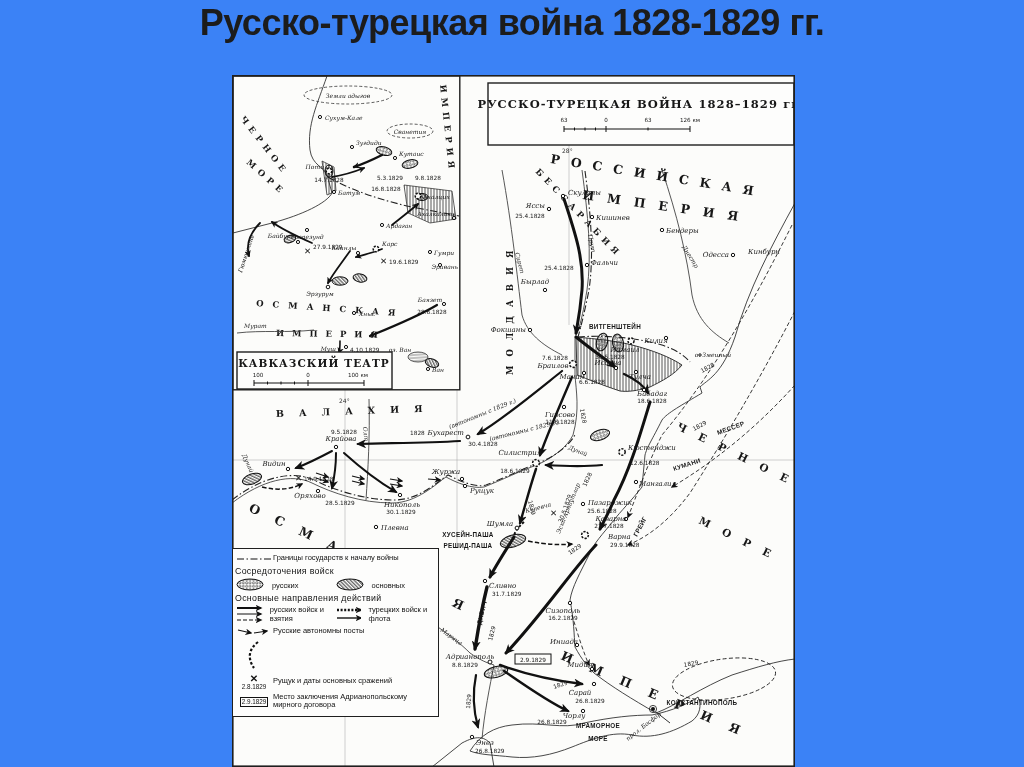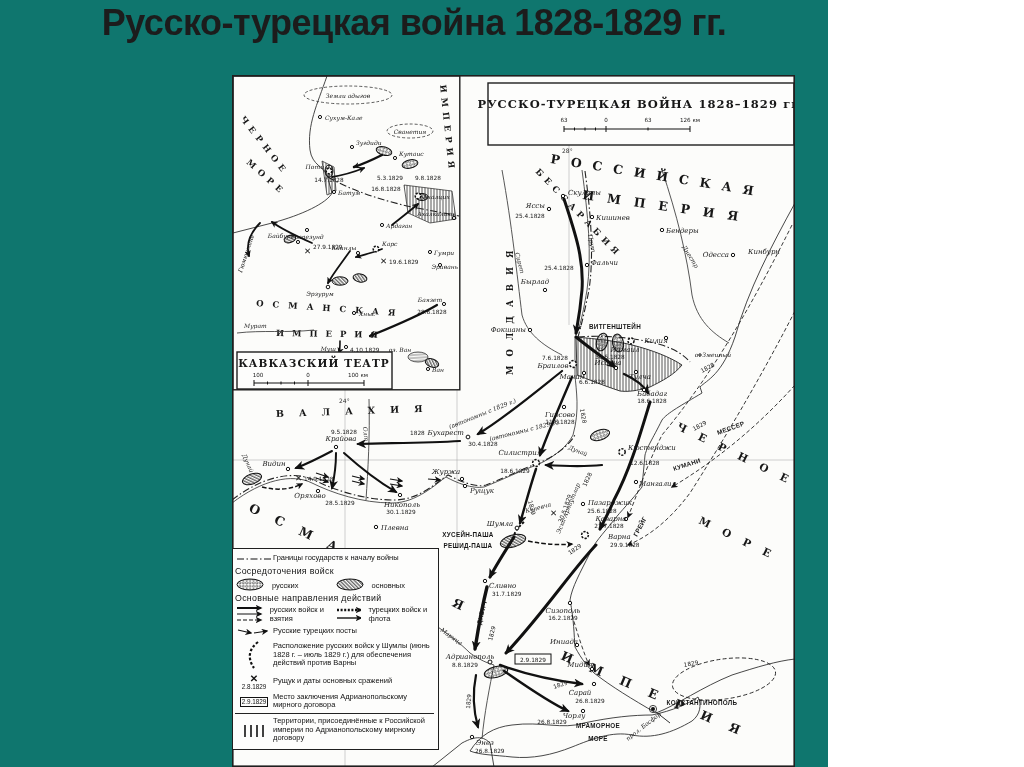--- a/index.html
+++ b/index.html
@@ -1,16 +1,16 @@
 <!DOCTYPE html>
 <html><head>
 <meta charset="utf-8">
 <style>
   html,body{margin:0;padding:0;background:#fff;}
-  .stage{position:relative;width:828px;height:767px;background:#0f766e;overflow:hidden;font-family:"Liberation Sans",sans-serif;}
+  .stage{position:relative;width:1024px;height:767px;background:#3b82f6;overflow:hidden;font-family:"Liberation Sans",sans-serif;}
   .slide-title{position:absolute;top:2px;left:0;width:100%;text-align:center;font-size:36px;font-weight:700;color:#1c1c1c;letter-spacing:-0.5px;font-family:"Liberation Sans",sans-serif;}
   .mapwrap{position:absolute;left:232px;top:75px;width:563px;height:692px;background:#fcfcfa;}
   svg{display:block}
   svg text{fill:#171717}
   .t{font:italic 7px "DejaVu Serif",serif}
   .t2{font:italic 6px "DejaVu Serif",serif}
   .d{font:5.8px "DejaVu Sans",sans-serif}
   .b{font:bold 6.3px "Liberation Sans",sans-serif;letter-spacing:.3px}
   .rg{font:bold 12.5px "DejaVu Serif",serif}
   .rg2{font:bold 8.5px "DejaVu Serif",serif}
@@ -495,49 +495,37 @@
             <span>турецких войск и флота</span>
           </div>
       </div>
       <div class="lrow">
         <div class="lsym">
             <svg width="36" height="10">
               <path d="M2,3 l13,3" stroke="#111" stroke-width="1.2" marker-end="url(#ah2)"></path>
               <path d="M18,6 l13,-2" stroke="#111" stroke-width="1.2" marker-end="url(#ah2)"></path>
             </svg>
           </div>
-        <div class="ltxt">Русские турецких посты</div>
+        <div class="ltxt">Русские автономны посты</div>
       </div>
       <div class="lrow">
         <div class="lsym">
             <svg width="20" height="30">
               <path d="M14,2 C5,9 3,18 10,28" fill="none" stroke="#111" stroke-width="2.2" stroke-dasharray="2.6,2"></path>
             </svg>
           </div>
-        <div class="ltxt">Расположение русских войск у Шумлы (июнь 1828 г. – июль 1829 г.) для обеспечения действий против Варны</div>
       </div>
       <div class="lrow">
         <div class="lsym">
             <div style="font-weight:bold;font-size:10px;line-height:1">✕</div>
             <div class="ldate">2.8.1829</div>
           </div>
         <div class="ltxt">Рущук и даты основных сражений</div>
       </div>
       <div class="lrow">
         <div class="lsym">
             <span class="treatybox">2.9.1829</span>
           </div>
         <div class="ltxt">Место заключения Адрианопольскому мирного договора</div>
       </div>
-      <div class="lrow lastrow">
-        <div class="lsym">
-            <svg width="24" height="14">
-              <line x1="3" y1="1" x2="3" y2="13" stroke="#111" stroke-width="1.6"></line>
-              <line x1="9" y1="1" x2="9" y2="13" stroke="#111" stroke-width="1.6"></line>
-              <line x1="15" y1="1" x2="15" y2="13" stroke="#111" stroke-width="1.6"></line>
-              <line x1="21" y1="1" x2="21" y2="13" stroke="#111" stroke-width="1.6"></line>
-            </svg>
-          </div>
-        <div class="ltxt">Территории, присоединённые к Российской империи по Адрианопольскому мирному договору</div>
-      </div>
     </div>
   </div>
 </div>
 
 </body></html>

